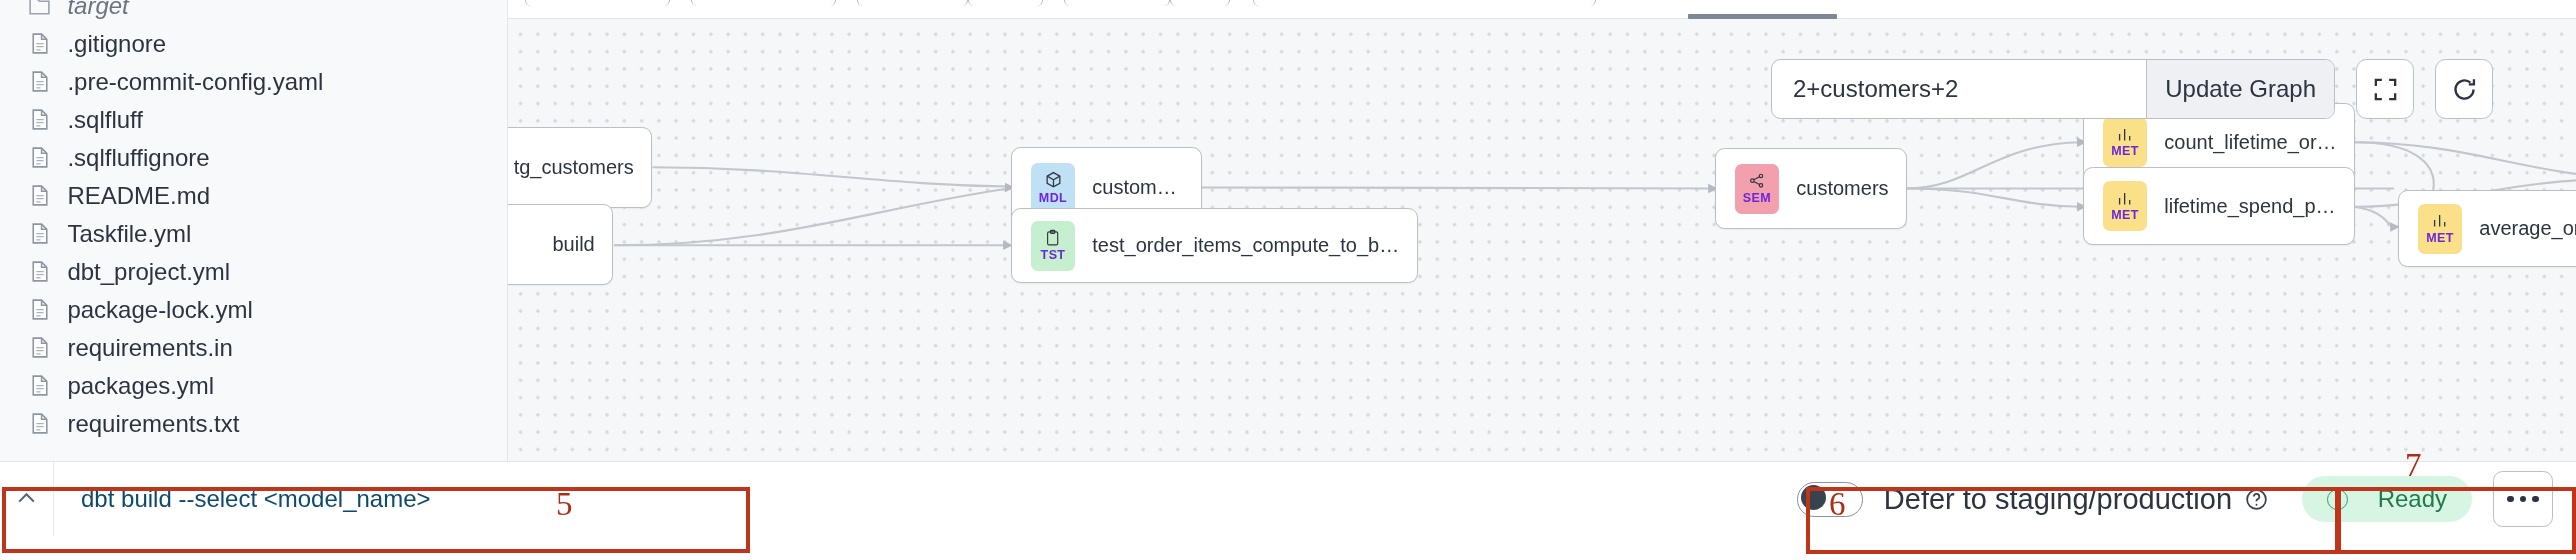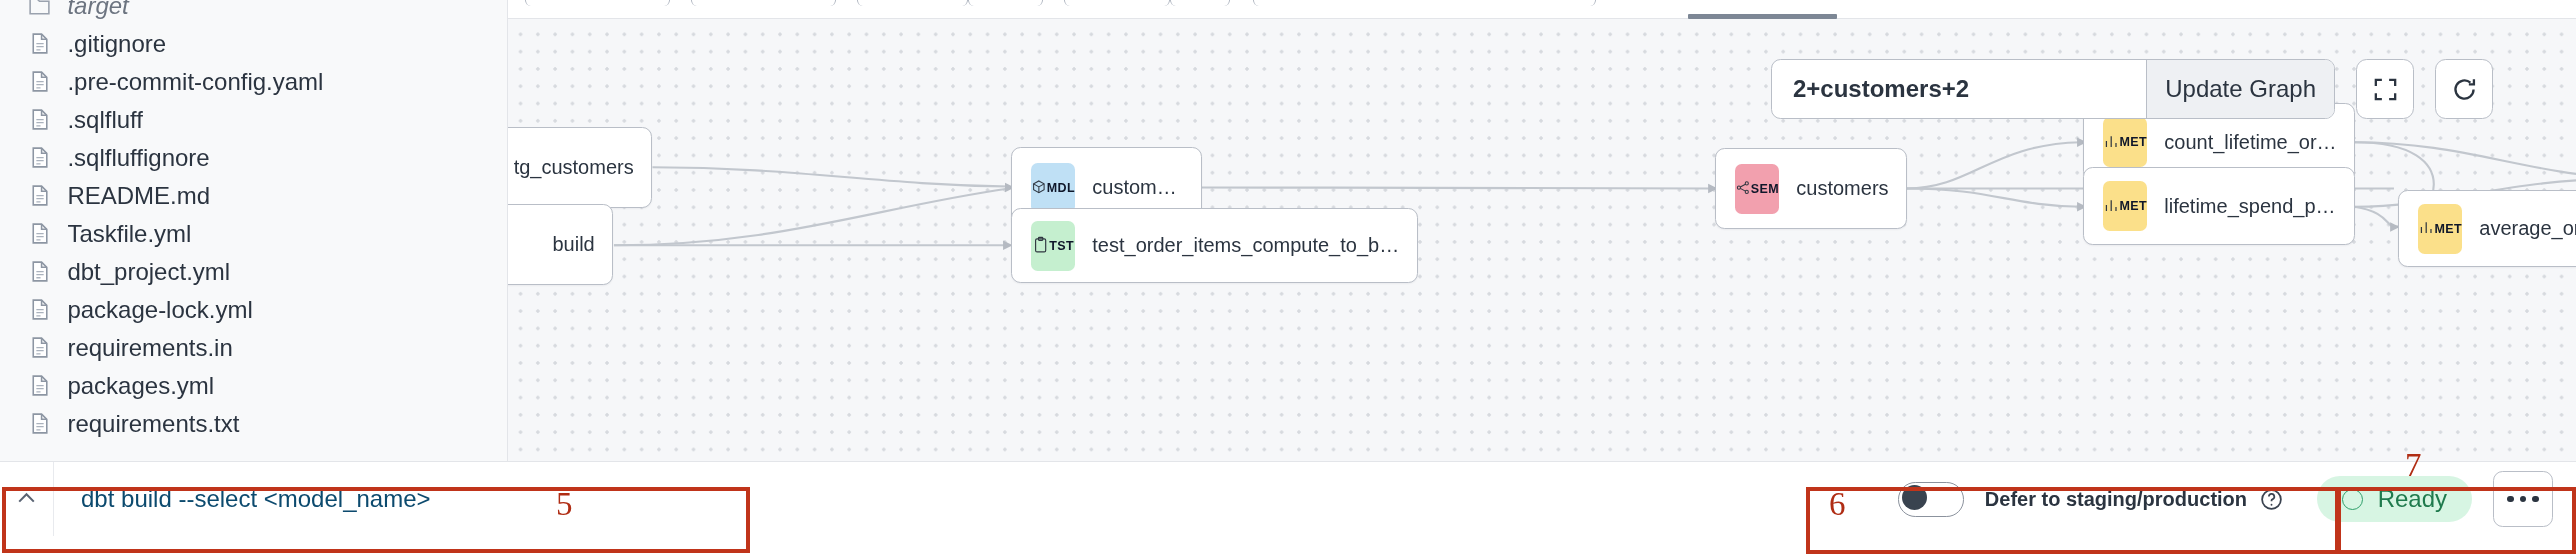--- a/index.html
+++ b/index.html
@@ -67,24 +67,24 @@
     border: 1px solid #b9bec7;
     border-radius: 9.6px;
     display: flex; align-items: center;
     box-shadow: 0 1px 1.9px rgba(20,25,35,.05);
   }
   .node .badge {
     width: 44px; height: 50px;
     border-radius: 6.7px;
     margin-left: 19px;
     flex: 0 0 44px;
-    display: flex; flex-direction: row;
+    display: flex; flex-direction: column;
     align-items: center; justify-content: center;
     font-size: 12.5px; font-weight: 700; letter-spacing: 0.4px;
-    color: #0f172a;
+    color: #6d28d9;
   }
   .node .badge svg { display: block; margin-bottom: 1px; }
   .node .nlabel {
     margin-left: 17.3px; margin-right: 17.3px;
     font-size: 20px; color: #2b3440;
     white-space: nowrap; overflow: hidden; text-overflow: ellipsis;
   }
   .node.nobadge .nlabel { margin-left: 21px; }
 
   
@@ -94,21 +94,20 @@
     height: 60px; width: 564px;
     border: 1px solid #b9bec7; border-radius: 9.6px;
     background: #fff; overflow: hidden;
   }
   .gsearch input {
     flex: 1 1 auto; border: none; outline: none;
     background: transparent;
     padding: 0 21px;
     font-size: 24px; color: #2b3440;
     font-family: "Liberation Sans", sans-serif;
-    font-weight: bold;
   }
   .gupdate {
     flex: 0 0 auto; border: none; border-left: 1px solid #b9bec7;
     background: #eef0f3; color: #2b3440;
     font-size: 24px; padding: 0 18px;
     font-family: "Liberation Sans", sans-serif;
     cursor: pointer;
   }
   .iconbtn {
     width: 58px; height: 60px;
@@ -144,29 +143,29 @@
     width: 66px; height: 35px; border-radius: 17.3px;
     border: 1.9px solid #8b929d; background: #ffffff;
     position: relative; flex: 0 0 66px; cursor: pointer;
   }
   .toggle::after {
     content: ""; position: absolute; left: 2.9px; top: 2.9px;
     width: 25px; height: 25px; border-radius: 50%;
     background: #39434f;
   }
   .defer-label {
-    margin-left: 21px; font-size: 20px; font-weight: 700; color: #2b3440;
+    margin-left: 21px; font-size: 29px; font-weight: 400; color: #2b3440;
     white-space: nowrap;
   }
   .help-icon { margin-left: 11.6px; width: 25px; height: 25px; display:block; }
   .ready-pill {
     margin-left: 33px;
     height: 46px; border-radius: 23px;
     background: #d7f5e3;
-    display: flex; align-items: center; gap: 15px;
+    display: flex; align-items: center; gap: 30px;
     padding: 0 25px;
     font-size: 24px; color: #1f7a4d;
     cursor: pointer;
   }
   .ready-dot {
     width: 21px; height: 21px; border-radius: 50%;
     border: 1.9px solid #2f9f6b; background: transparent;
     flex: 0 0 21px;
   }
   .more-btn {

